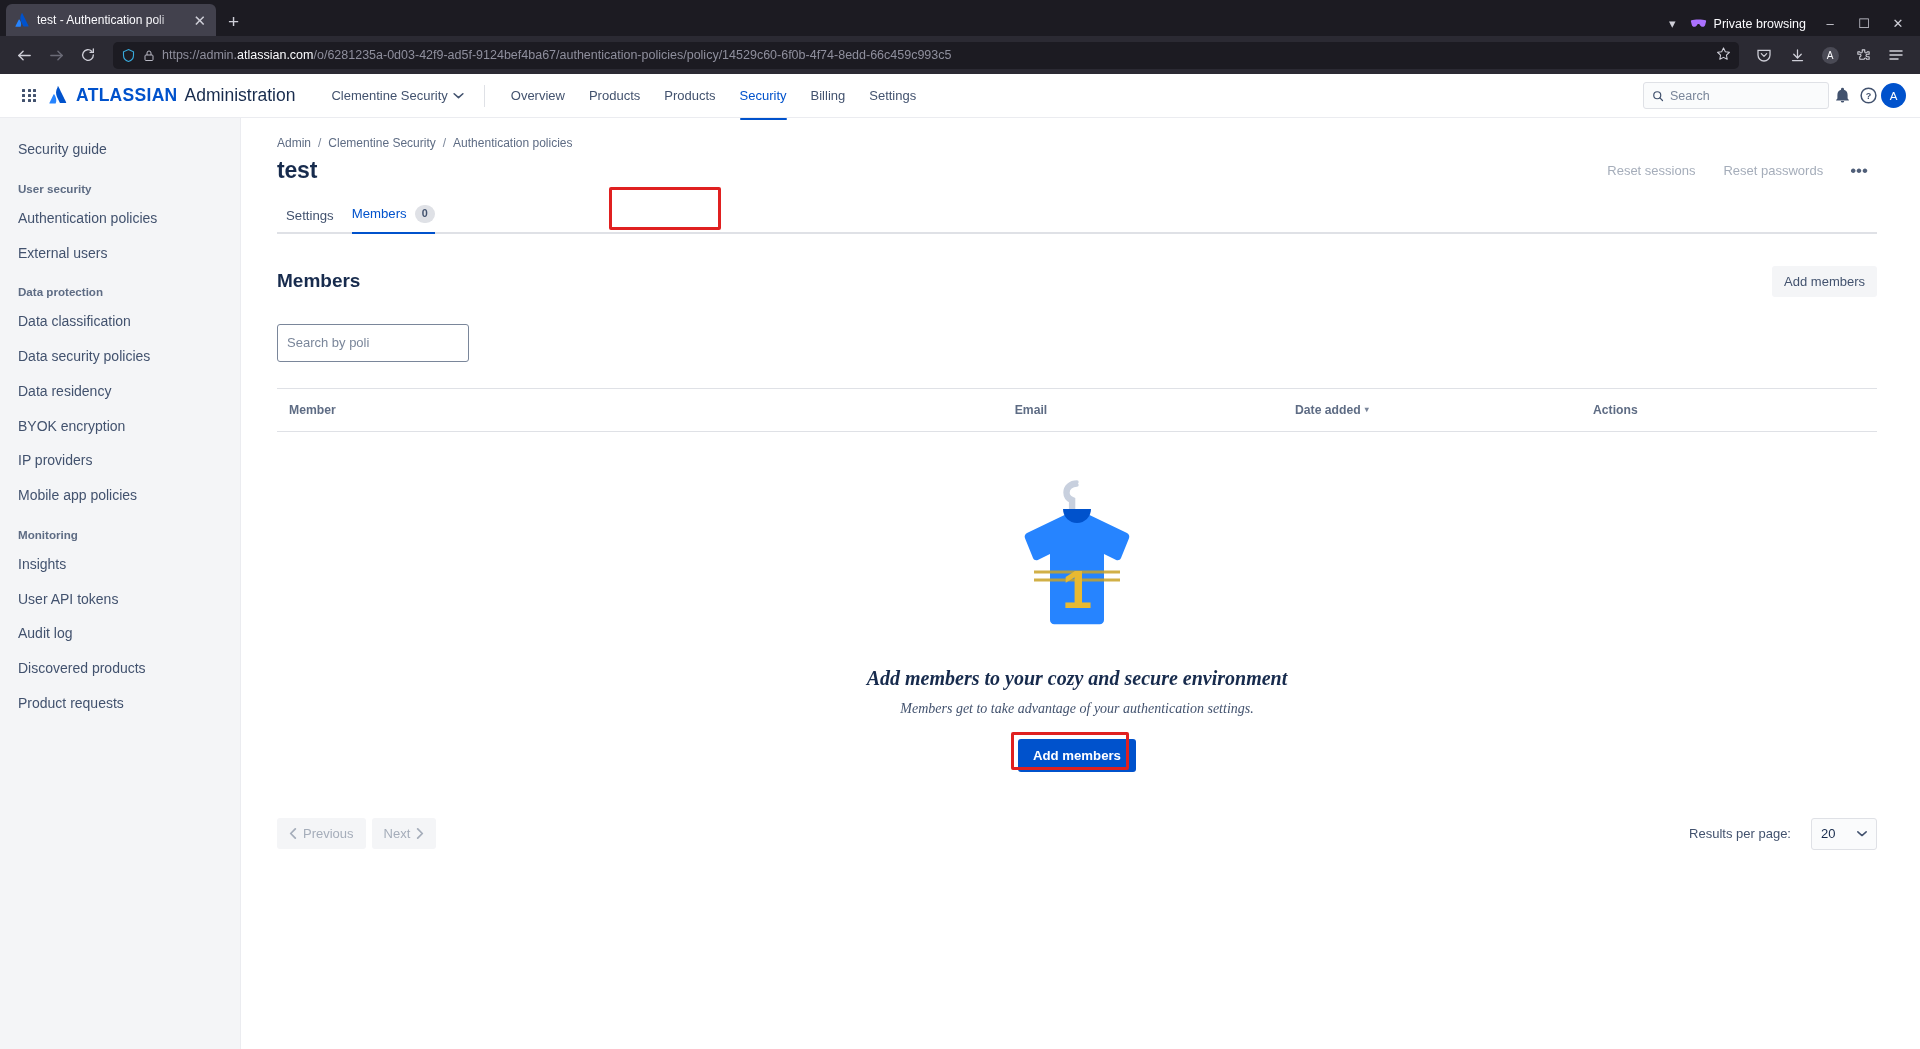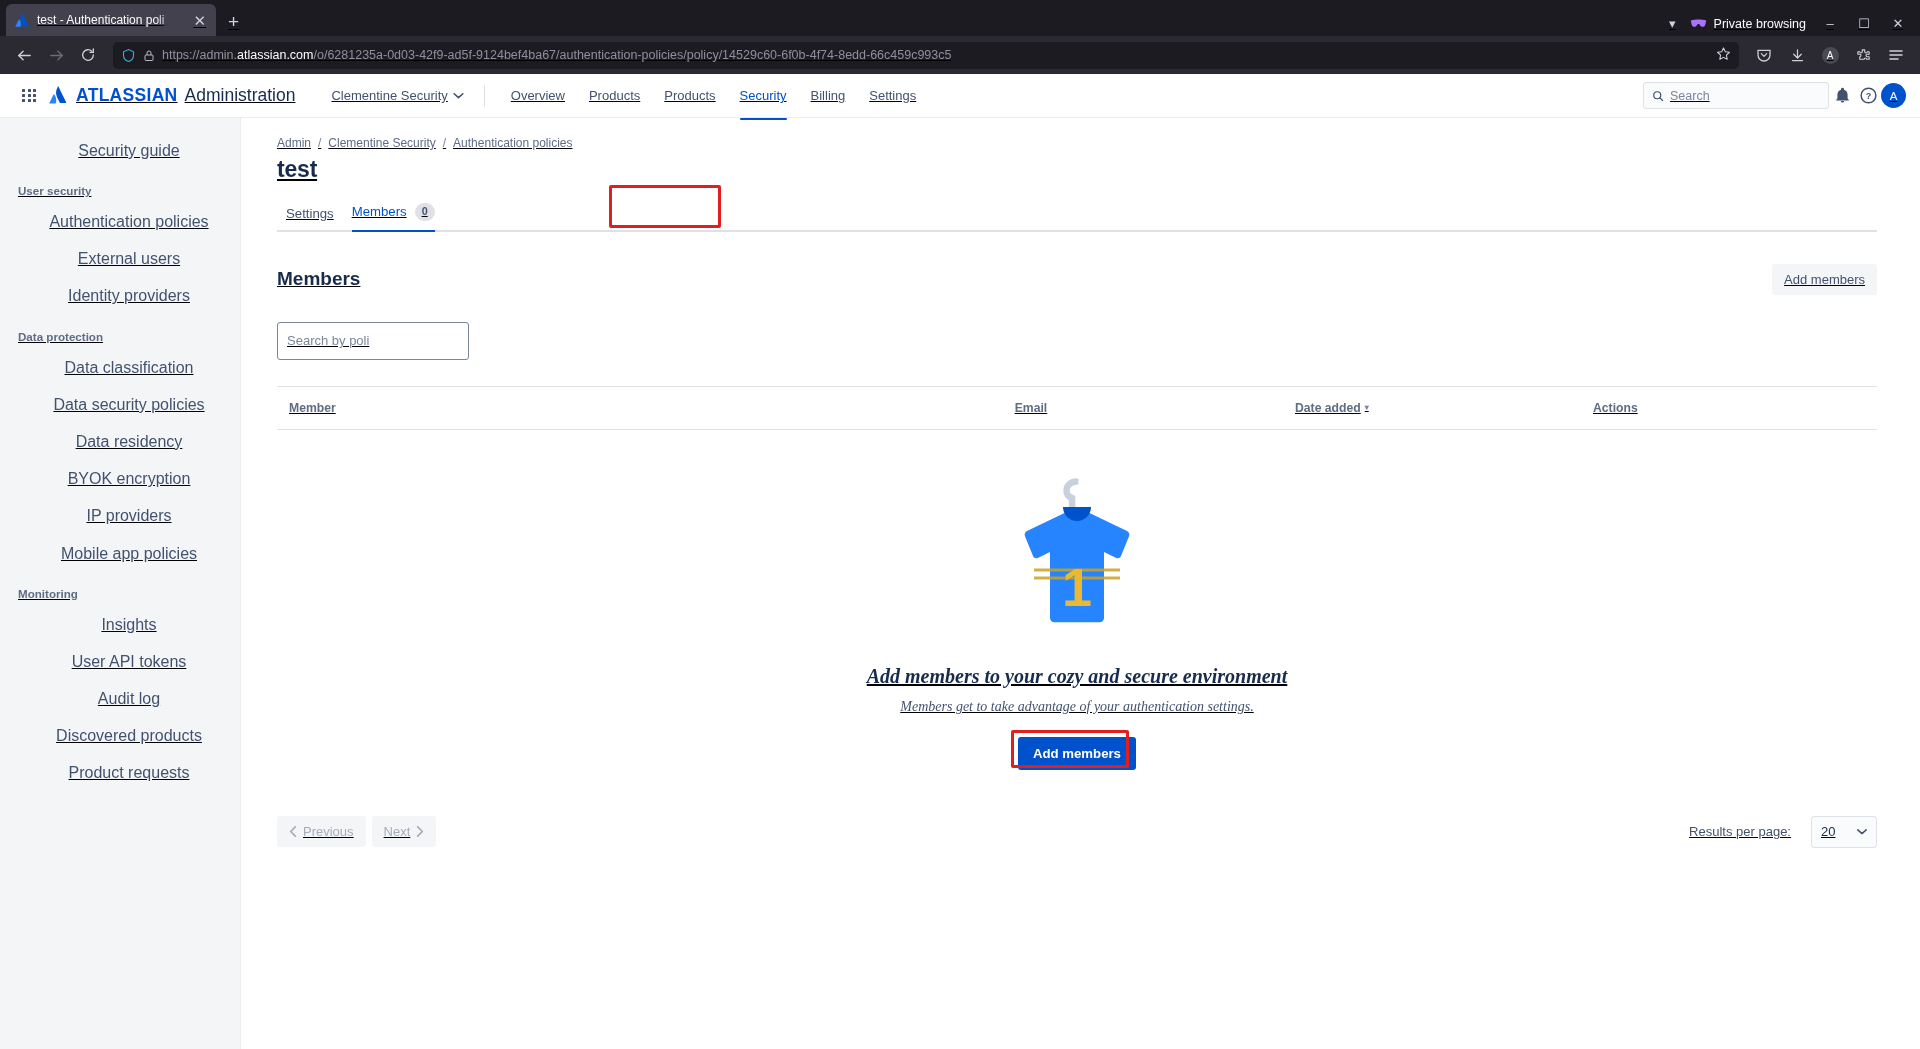--- a/index.html
+++ b/index.html
@@ -4,21 +4,21 @@
 <style>
   * { box-sizing: border-box; margin: 0; padding: 0; }
   html, body {
     width: 1920px; height: 1049px;
     font-family: "Liberation Sans", sans-serif;
     background: #ffffff;
     overflow: hidden;
   }
 
   
-  .browser { width: 1920px; height: 1049px; display: flex; flex-direction: column; text-decoration: underline; }
+  .browser { width: 1920px; height: 1049px; display: flex; flex-direction: column; }
 
   .tabstrip {
     height: 36px; background: #1c1b22; display: flex; align-items: flex-end;
     padding-left: 6px; flex: none; position: relative;
   }
   .tab {
     height: 32px; width: 210px; background: #42414d; border-radius: 6px 6px 0 0;
     display: flex; align-items: center; padding: 0 8px; gap: 7px;
   }
   .tab-favicon { width: 16px; height: 16px; flex: none; display:block; }
@@ -98,22 +98,22 @@
   }
 
   
   .body { flex: 1; display: flex; min-height: 0; }
 
   .sidebar {
     width: 241px; flex: none; background: #f4f5f7; border-right: 1px solid #ebecf0;
     padding: 14px 0 0 0; overflow: hidden;
   }
   .side-link {
-    display: block; font-size: 16px; color: #42526e; text-decoration: none;
-    padding: 9px 0 9px 18px; line-height: 1.2; text-align: center;
+    display: block; font-size: 14px; color: #42526e; text-decoration: none;
+    padding: 9px 0 9px 18px; line-height: 1.2;
   }
   .side-head {
     font-size: 11.6px; font-weight: bold; color: #5e6c84; padding: 15px 0 5px 18px;
     line-height: 1.2;
   }
 
   .content { flex: 1; overflow: hidden; background: #fff; padding: 0 36px; min-width: 0; }
   .content-inner { max-width: 1600px; }
 
   .crumbs { display: flex; align-items: center; gap: 7px; padding-top: 18px; font-size: 12px; }
@@ -368,21 +368,20 @@
       </div>
     </div>
 
     <div class="body">
 
       <aside class="sidebar">
         <a class="side-link" href="#">Security guide</a>
         <div class="side-head">User security</div>
         <a class="side-link" href="#">Authentication policies</a>
         <a class="side-link" href="#">External users</a>
-        <a class="side-link" href="#">Identity providers</a>
         <div class="side-head">Data protection</div>
         <a class="side-link" href="#">Data classification</a>
         <a class="side-link" href="#">Data security policies</a>
         <a class="side-link" href="#">Data residency</a>
         <a class="side-link" href="#">BYOK encryption</a>
         <a class="side-link" href="#">IP providers</a>
         <a class="side-link" href="#">Mobile app policies</a>
         <div class="side-head">Monitoring</div>
         <a class="side-link" href="#">Insights</a>
         <a class="side-link" href="#">User API tokens</a>
@@ -397,20 +396,25 @@
           <div class="crumbs">
             <a href="#">Admin</a>
             <span class="sep">/</span>
             <a href="#">Clementine Security</a>
             <span class="sep">/</span>
             <a href="#">Authentication policies</a>
           </div>
 
           <div class="title-row">
             <h1 class="page-title">test</h1>
+            <div class="title-actions">
+              <button class="btn-subtle">Reset sessions</button>
+              <button class="btn-subtle">Reset passwords</button>
+              <button class="btn-more">•••</button>
+            </div>
           </div>
 
           <div class="tabsrow">
             <div class="tab-item">
               <span>Settings</span>
             </div>
             <div class="tab-item active">
               <span>Members</span>
               <span class="tab-badge">0</span>
             </div>

